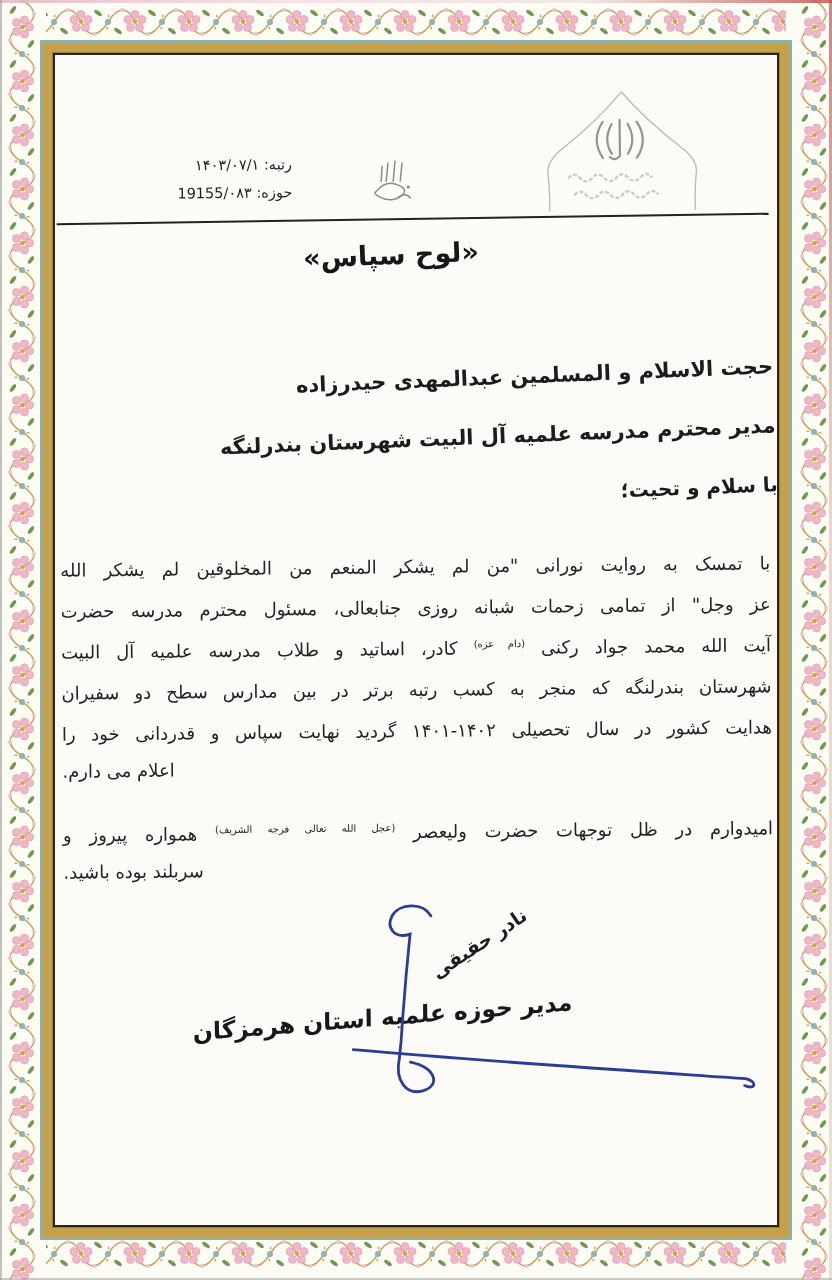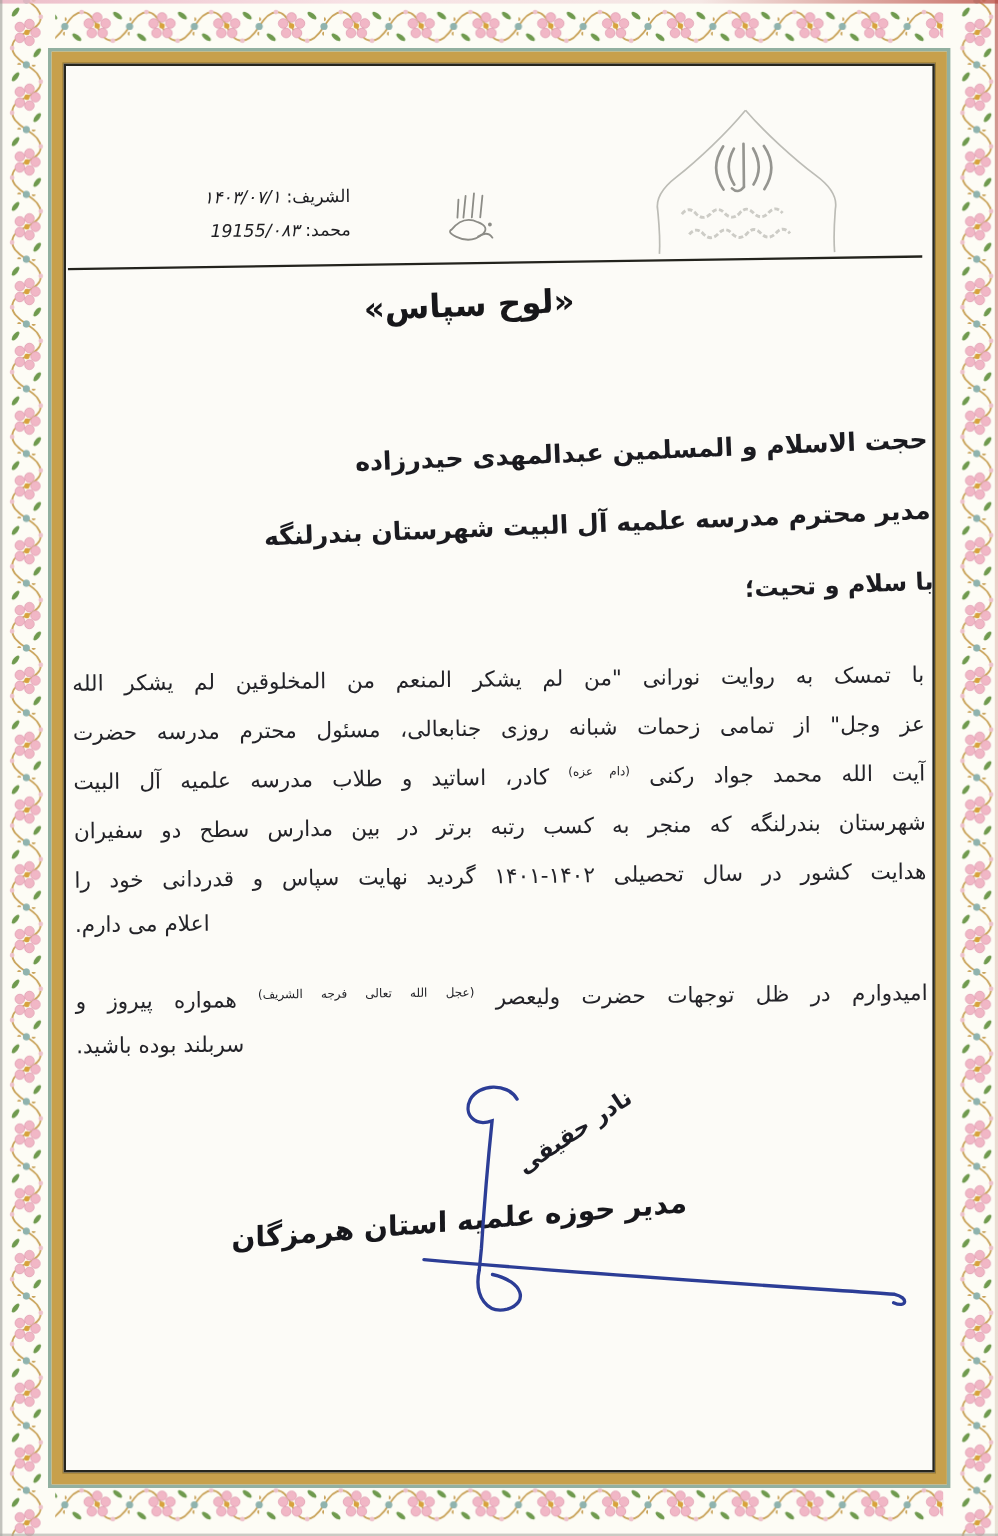--- a/index.html
+++ b/index.html
@@ -9,21 +9,21 @@
     font-family:"DejaVu Sans",sans-serif;
     box-shadow:inset 10px 0 14px -8px rgba(70,68,60,.35), inset 0 -10px 14px -8px rgba(70,68,60,.28);
   }
   .border-svg{position:absolute;inset:0;}
   .frame-teal{position:absolute;inset:40px;border:3px solid #92b0a0;box-shadow:inset 0 0 0 1px #c2d4c6;}
   .frame-gold{position:absolute;inset:43px;border:10px solid #c7a04c;}
   .frame-black{position:absolute;inset:53px;border:2px solid #26261f;box-shadow:0 0 0 1px #997b33;background:#fcfbf7;}
   .content{position:absolute;inset:55px;direction:rtl;color:#26262b;transform:rotate(-0.6deg);}
   
   .date-block{position:absolute;top:94px;left:74px;width:168px;text-align:right;font-size:14.5px;line-height:28px;color:#1e1e22;}
-  .date-block .num{letter-spacing:.5px;font-style:italic;}
+  .date-block .num{letter-spacing:.5px;}
   .seal{position:absolute;top:36px;left:484px;width:172px;height:128px;}
   .stamp{position:absolute;top:102px;left:318px;width:48px;height:54px;}
   .header-rule{position:absolute;top:163px;left:6px;right:4px;height:2px;background:#23231d;transform:rotate(-.25deg);}
   .title{position:absolute;top:184px;left:0;right:0;text-align:center;font-size:27px;font-weight:bold;transform:translateX(-21px) rotate(-1.6deg);color:#17171a;}
   
   .recipient{position:absolute;top:286px;right:2px;left:0;text-align:right;font-weight:bold;font-size:21px;line-height:59px;color:#1b1b20;transform:rotate(-1.7deg);transform-origin:right top;}
   .recipient .sal{font-size:20px;}
   
   .body-text{position:absolute;top:487px;left:6px;right:6px;font-size:18px;color:#232328;}
   .bline{height:41px;line-height:41px;text-align:justify;text-align-last:justify;text-justify:inter-word;white-space:nowrap;}
@@ -80,22 +80,22 @@
     <rect x="786" y="0" width="46" height="1280" fill="url(#fv)"></rect>
   </svg>
 
   <div class="frame-teal"></div>
   <div class="frame-gold"></div>
   <div class="frame-black"></div>
 
   <div class="content">
 
     <div class="date-block">
-      <div><span>الشریف:</span> <span class="num">۱۴۰۳/۰۷/۱</span></div>
-      <div><span>محمد:</span> <span class="num">19155/۰۸۳</span></div>
+      <div><span>رتبه:</span> <span class="num">۱۴۰۳/۰۷/۱</span></div>
+      <div><span>حوزه:</span> <span class="num">19155/۰۸۳</span></div>
     </div>
 
     <svg class="seal" viewBox="0 0 172 128" xmlns="http://www.w3.org/2000/svg">
       <g fill="none" stroke="#b5b5ae" stroke-width="1.4" opacity="0.9">
         <path d="M88,3 C72,22 48,44 30,58 C18,67 12,76 14,86 C15,98 16,108 15,122"></path>
         <path d="M88,3 C104,22 128,44 146,58 C158,67 164,76 162,86 C161,98 160,108 161,122"></path>
       </g>
       <g fill="none" stroke="#83837e" stroke-width="2.2" stroke-linecap="round" opacity="0.85">
         <path d="M86,31 L86,67"></path>
         <path d="M86,67 Q81,73 76,68"></path>

